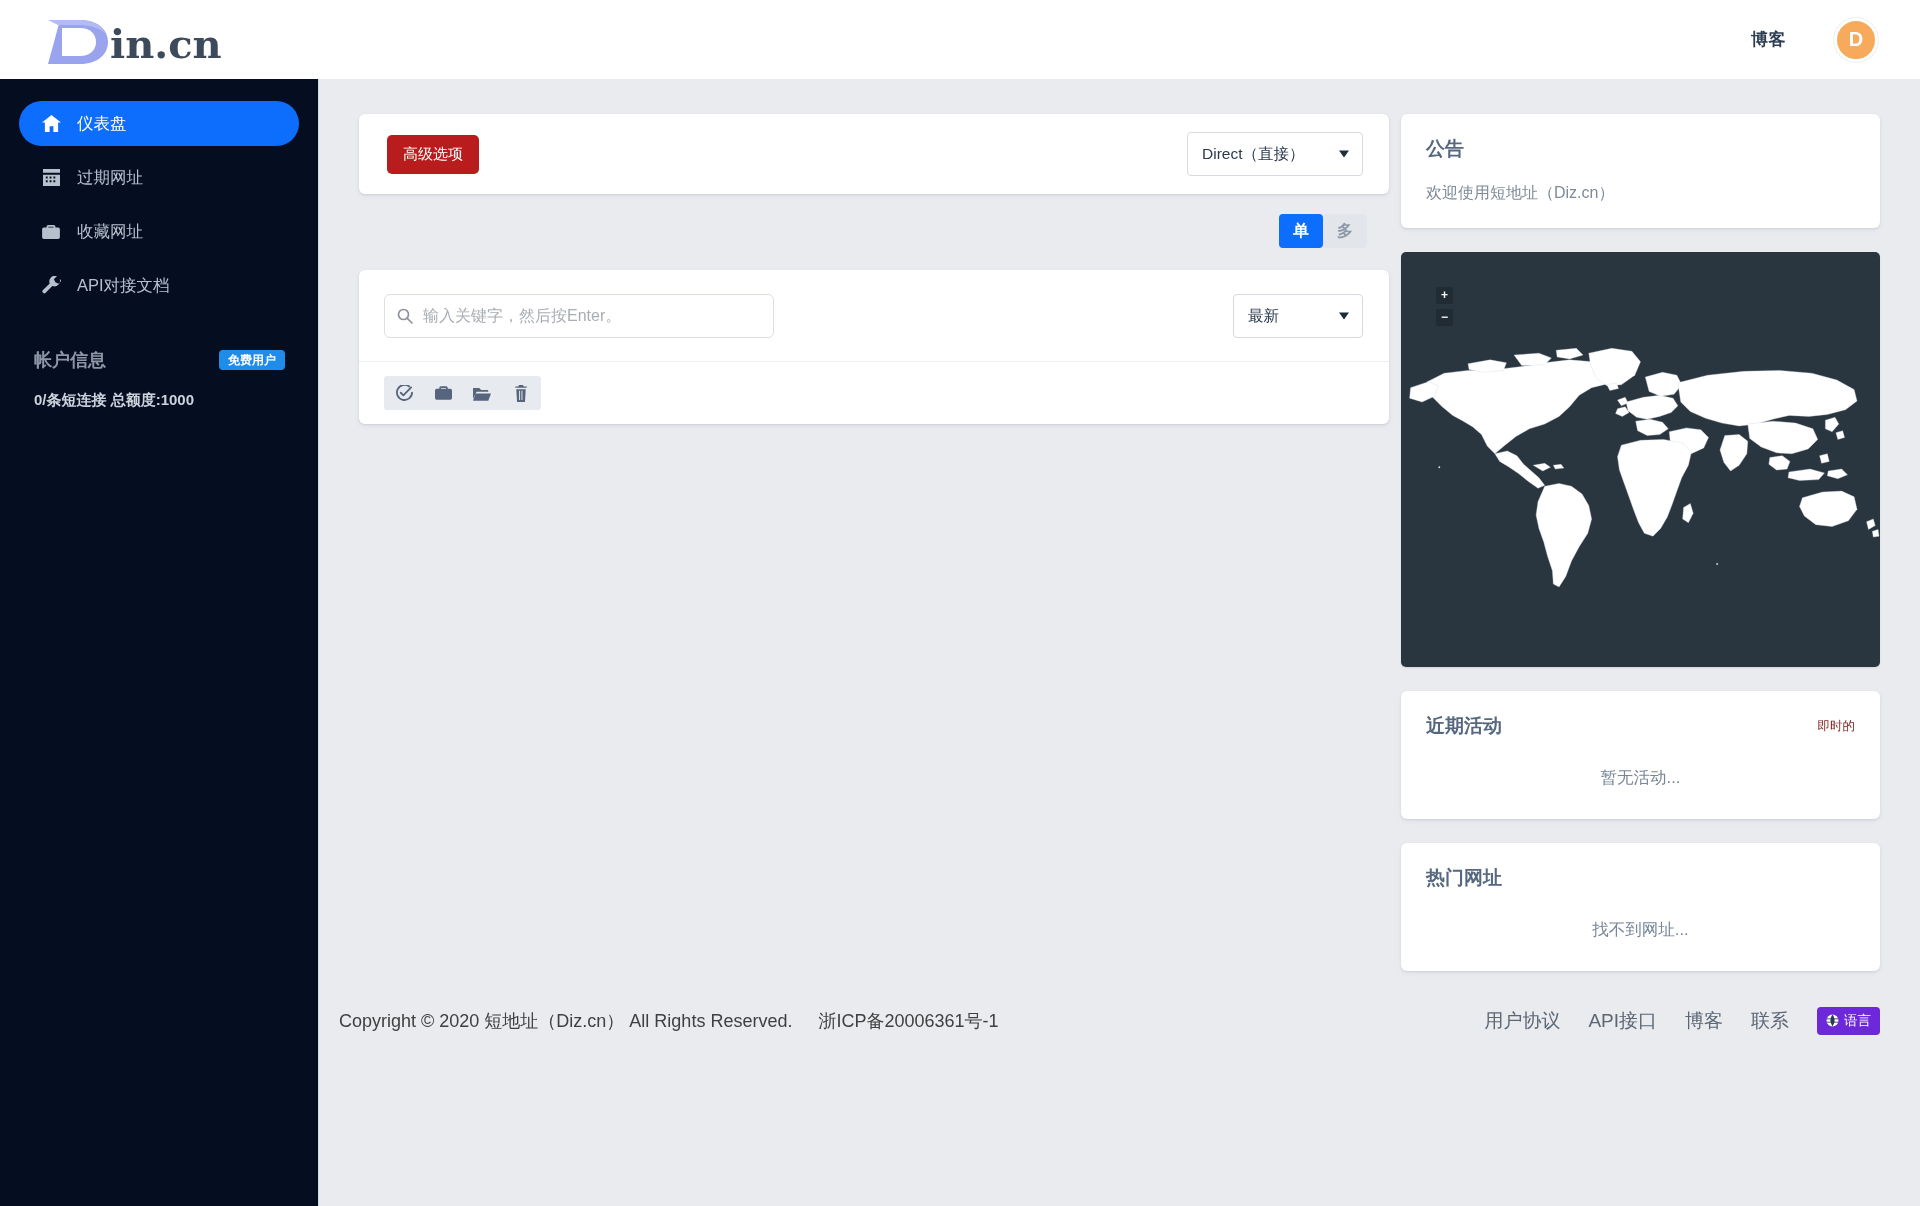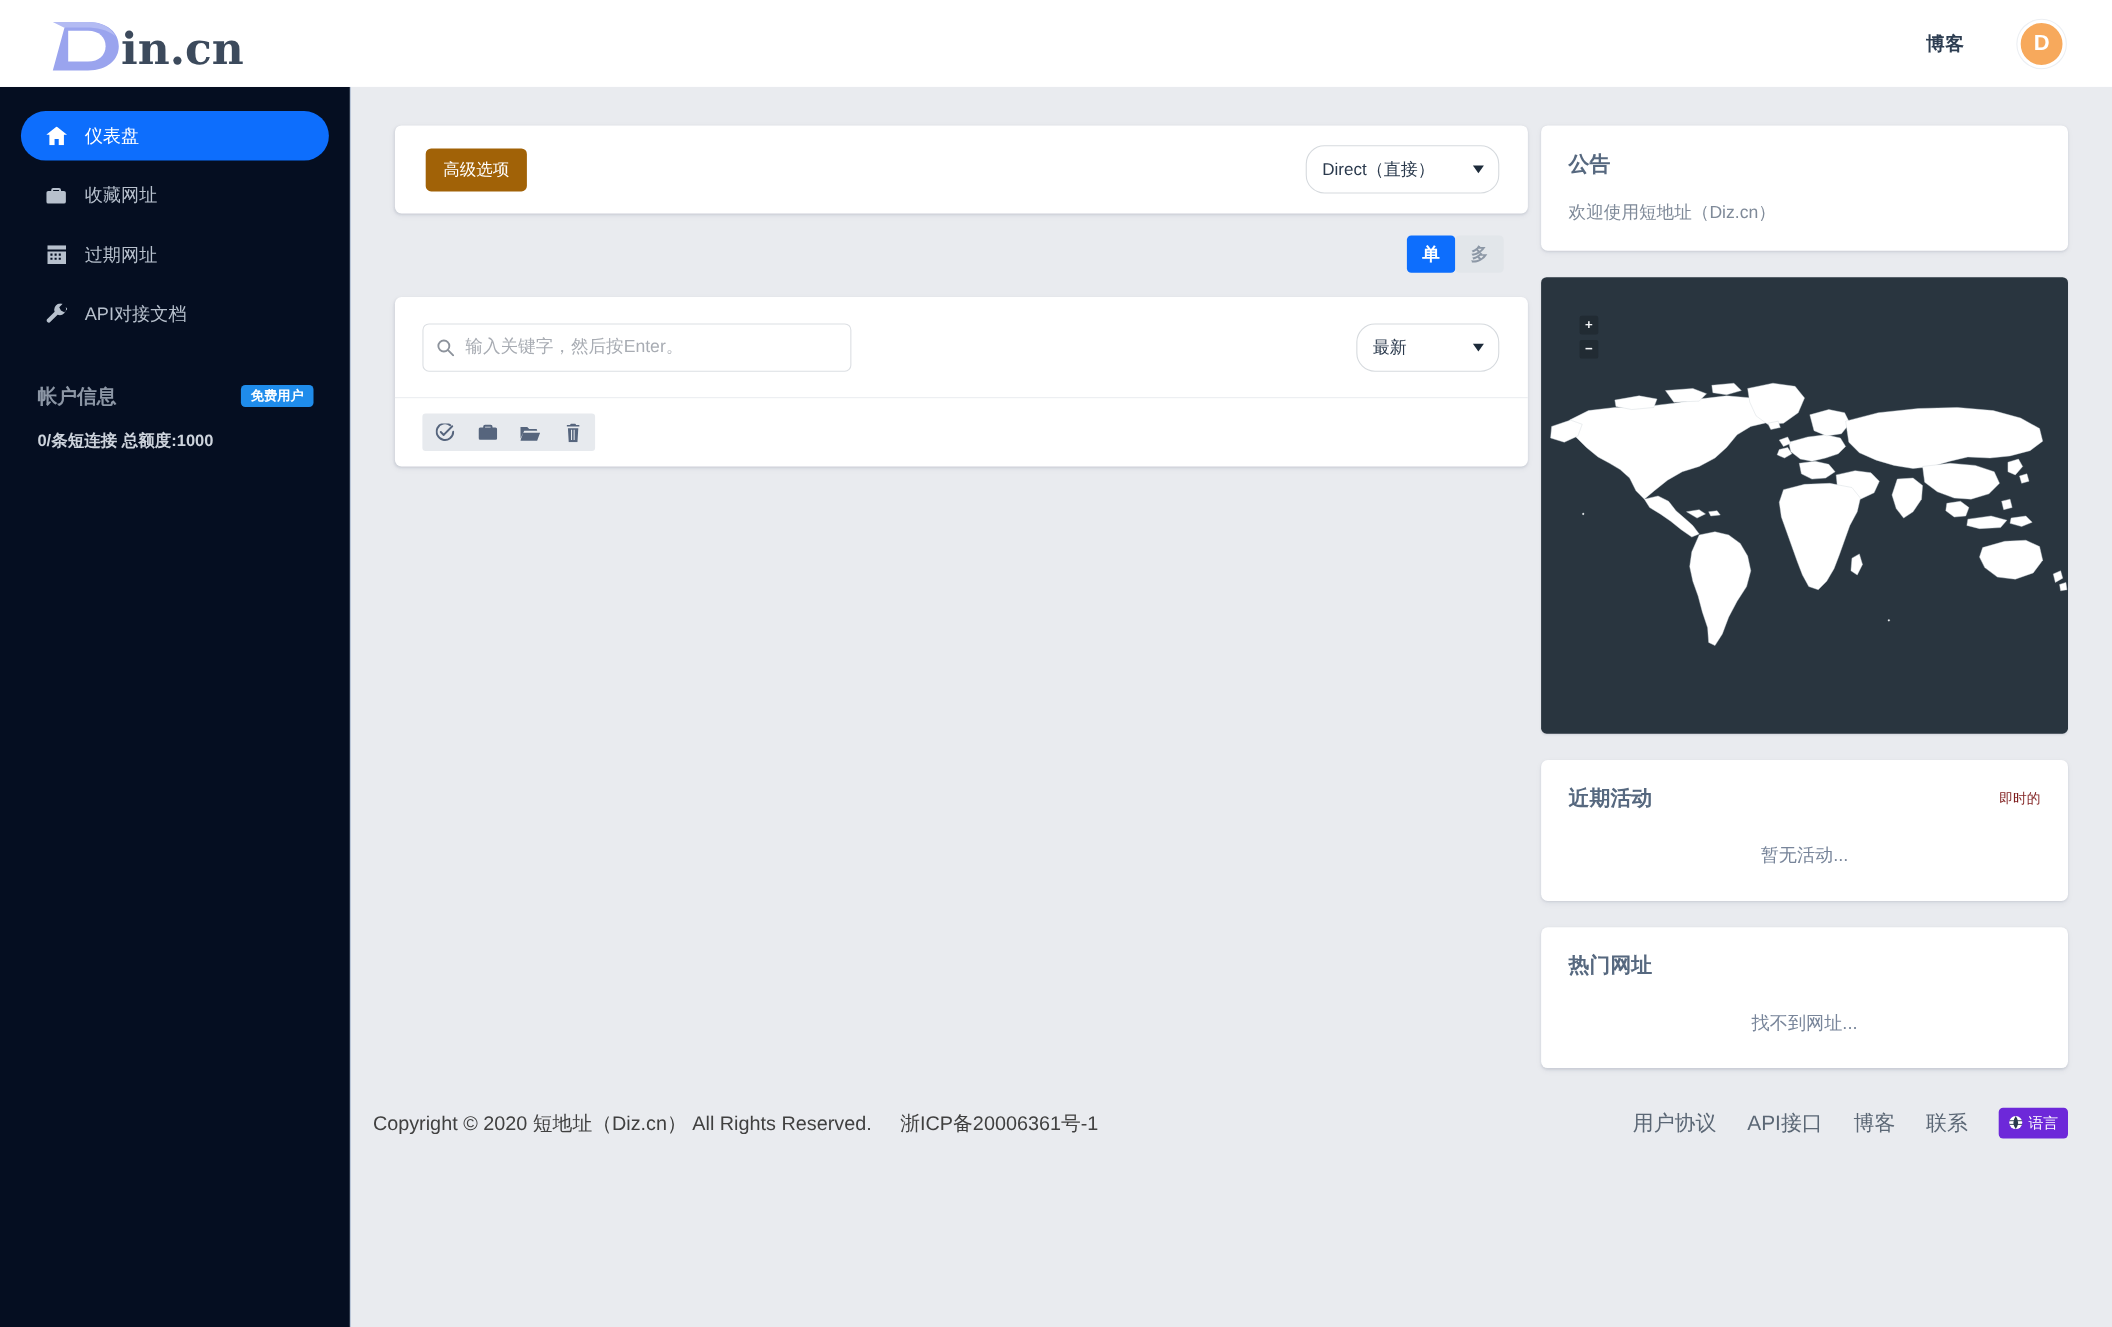--- a/index.html
+++ b/index.html
@@ -97,28 +97,28 @@
     font-size: 16px; font-weight: 600;
     border: none; border-radius: 6px;
     width: 132px; height: 54px;
     cursor: pointer;
   }
   .opt-row {
     display: flex; align-items: center; justify-content: space-between;
     height: 80px; padding: 0 26px 0 28px;
   }
   .btn-adv {
-    background: #a16207; color: #ffffff;
+    background: #b91c1c; color: #ffffff;
     font-size: 15px; border: none; border-radius: 5px;
     padding: 10px 16px; cursor: pointer;
   }
   .select-box {
     position: relative;
     width: 176px; height: 44px;
-    border: 1px solid #d6dade; border-radius: 17px;
+    border: 1px solid #d6dade; border-radius: 4px;
     background: #ffffff;
     display: flex; align-items: center;
     padding: 0 14px;
     font-size: 15.5px; color: #2b3a4d;
     cursor: pointer;
   }
   .select-box .caret {
     position: absolute; right: 13px; top: 50%; transform: translateY(-50%);
     width: 0; height: 0;
     border-left: 5px solid transparent; border-right: 5px solid transparent;
@@ -251,34 +251,34 @@
     <span class="ico">
       <svg width="19" height="17" viewBox="0 0 20 18">
           <path fill="currentColor" d="M10 0 L20 8 h-3 v10 h-5 v-6 H8 v6 H3 V8 H0 Z"></path>
         </svg>
     </span>
     <span>仪表盘</span>
   </div>
 
   <div class="nav-item">
     <span class="ico">
+      <svg width="17" height="17" viewBox="0 0 18 18">
+          <path fill="currentColor" d="M0 0h18v4H0V0zm0 6h18v12H0V6zm3 2v2h2V8H3zm4 0v2h2V8H7zm4 0v2h2V8h-2zM3 12v2h2v-2H3zm4 0v2h2v-2H7zm4 0v2h2v-2h-2z"></path>
+        </svg>
+    </span>
+    <span>过期网址</span>
+  </div>
+
+  <div class="nav-item">
+    <span class="ico">
       <svg width="18" height="16" viewBox="0 0 20 18">
           <path fill="currentColor" d="M7 1h6a2 2 0 0 1 2 2v1h3a2 2 0 0 1 2 2v9a2 2 0 0 1-2 2H2a2 2 0 0 1-2-2V6a2 2 0 0 1 2-2h3V3a2 2 0 0 1 2-2zm0 3h6V3H7v1z"></path>
         </svg>
     </span>
     <span>收藏网址</span>
-  </div>
-
-  <div class="nav-item">
-    <span class="ico">
-      <svg width="17" height="17" viewBox="0 0 18 18">
-          <path fill="currentColor" d="M0 0h18v4H0V0zm0 6h18v12H0V6zm3 2v2h2V8H3zm4 0v2h2V8H7zm4 0v2h2V8h-2zM3 12v2h2v-2H3zm4 0v2h2v-2H7zm4 0v2h2v-2h-2z"></path>
-        </svg>
-    </span>
-    <span>过期网址</span>
   </div>
 
   <div class="nav-item">
     <span class="ico">
       <svg width="19" height="19" viewBox="0 0 20 20">
           <path fill="currentColor" d="M18.6 2.9a6 6 0 0 1-7.7 7.7L4.1 17.4a2 2 0 1 1-2.8-2.8l6.8-6.8A6 6 0 0 1 15.8.1l-3.3 3.3 1.6 3.2 3.2 1.6 3.3-3.3a6 6 0 0 1-2 -2z"></path>
         </svg>
     </span>
     <span>API对接文档</span>
   </div>

